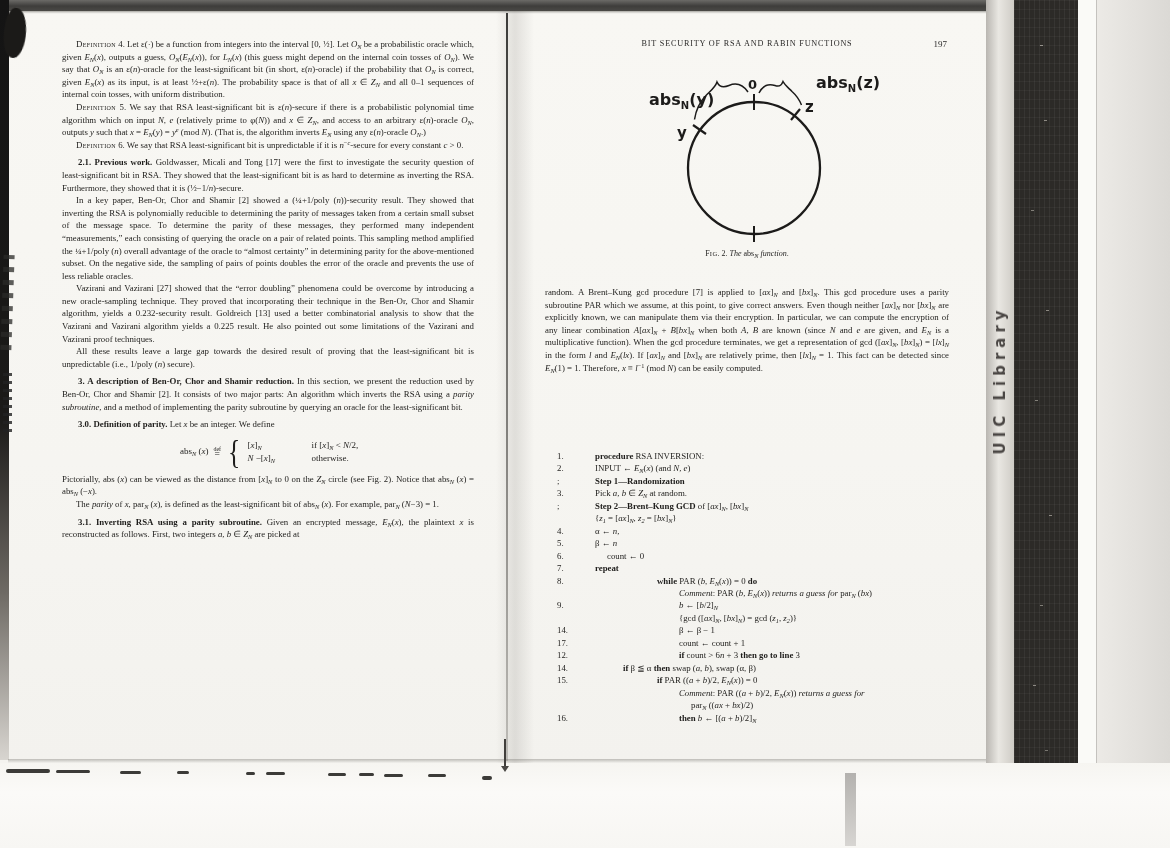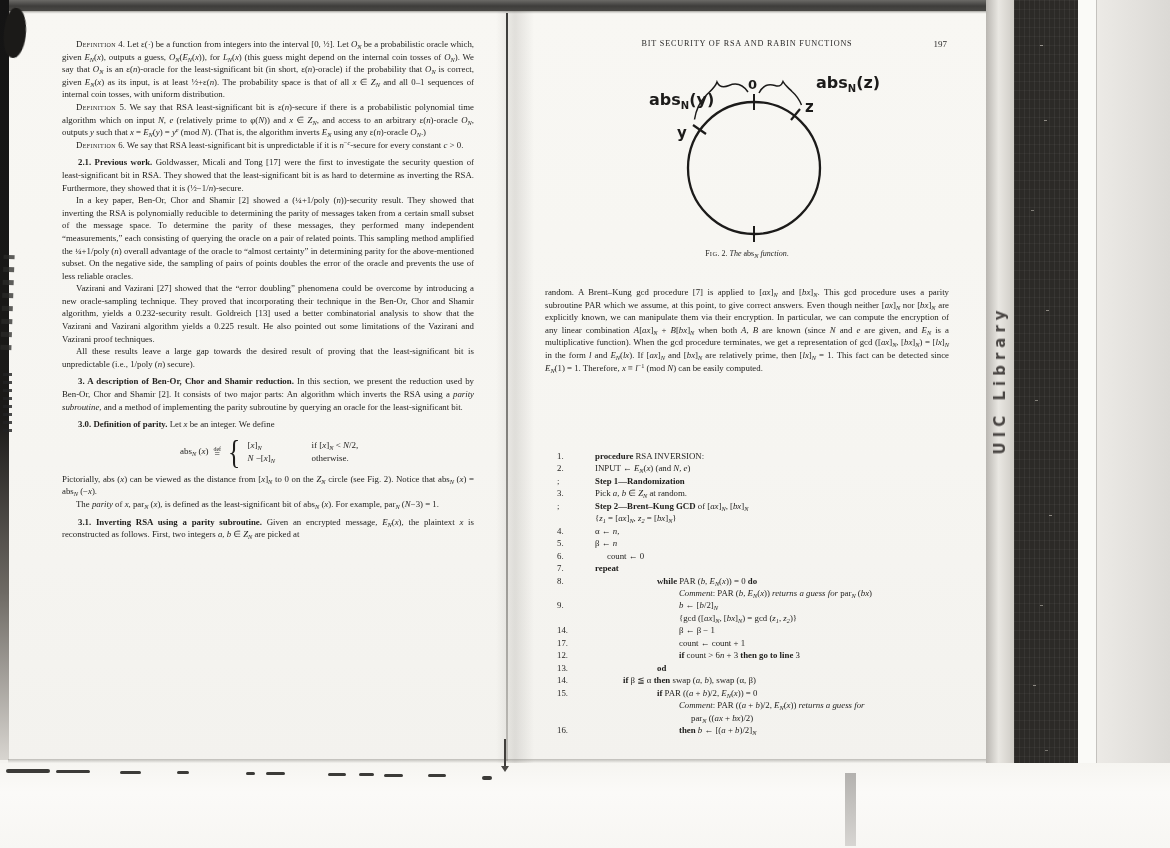--- a/index.html
+++ b/index.html
@@ -254,24 +254,20 @@
         <div class="algo-row">
           <span class="algo-num">17.</span>
           <span class="algo-text indent-target" style="margin-left: 88px;">count ← count + 1</span>
         </div>
 
         <div class="algo-row">
           <span class="algo-num">12.</span>
           <span class="algo-text indent-target" style="margin-left: 88px;"><b>if</b> count &gt; 6<i>n</i> + 3 <b>then go to line</b> 3</span>
         </div>
 
-        <div class="algo-row">
-          <span class="algo-num">13.</span>
-          <span class="algo-text indent-target" style="margin-left: 66px;"><b>od</b></span>
-        </div>
 
         <div class="algo-row">
           <span class="algo-num">14.</span>
           <span class="algo-text indent-target" style="margin-left: 32px;"><b>if</b> β ≦ α <b>then</b> swap (<i>a</i>, <i>b</i>), swap (α, β)</span>
         </div>
 
         <div class="algo-row">
           <span class="algo-num">15.</span>
           <span class="algo-text indent-target" style="margin-left: 66px;"><b>if</b> PAR ((<i>a</i> + <i>b</i>)/2, <i>E</i><sub>N</sub>(<i>x</i>)) = 0</span>
         </div>

